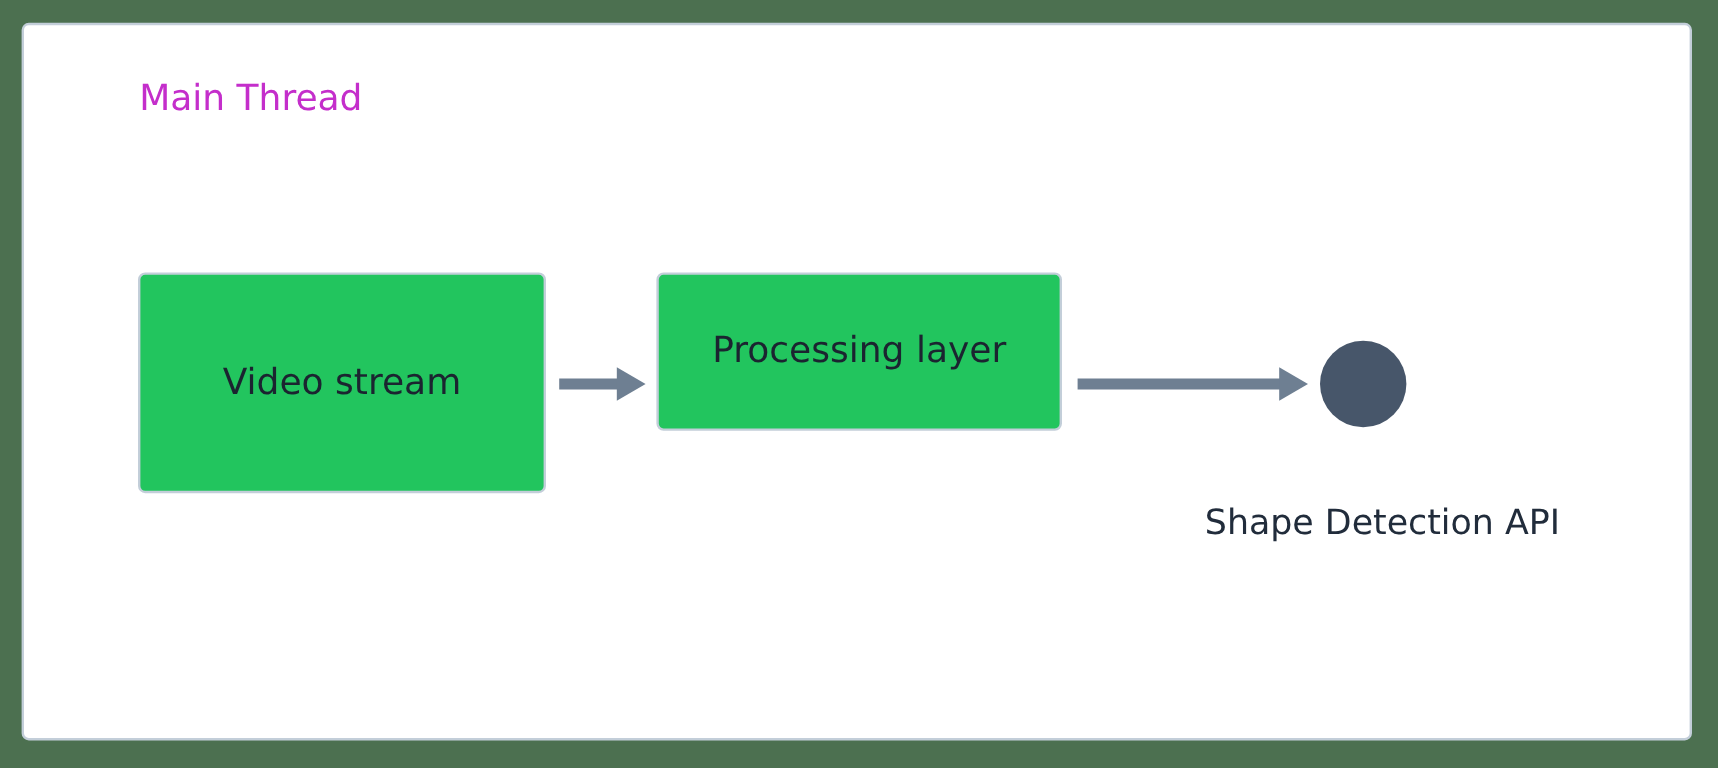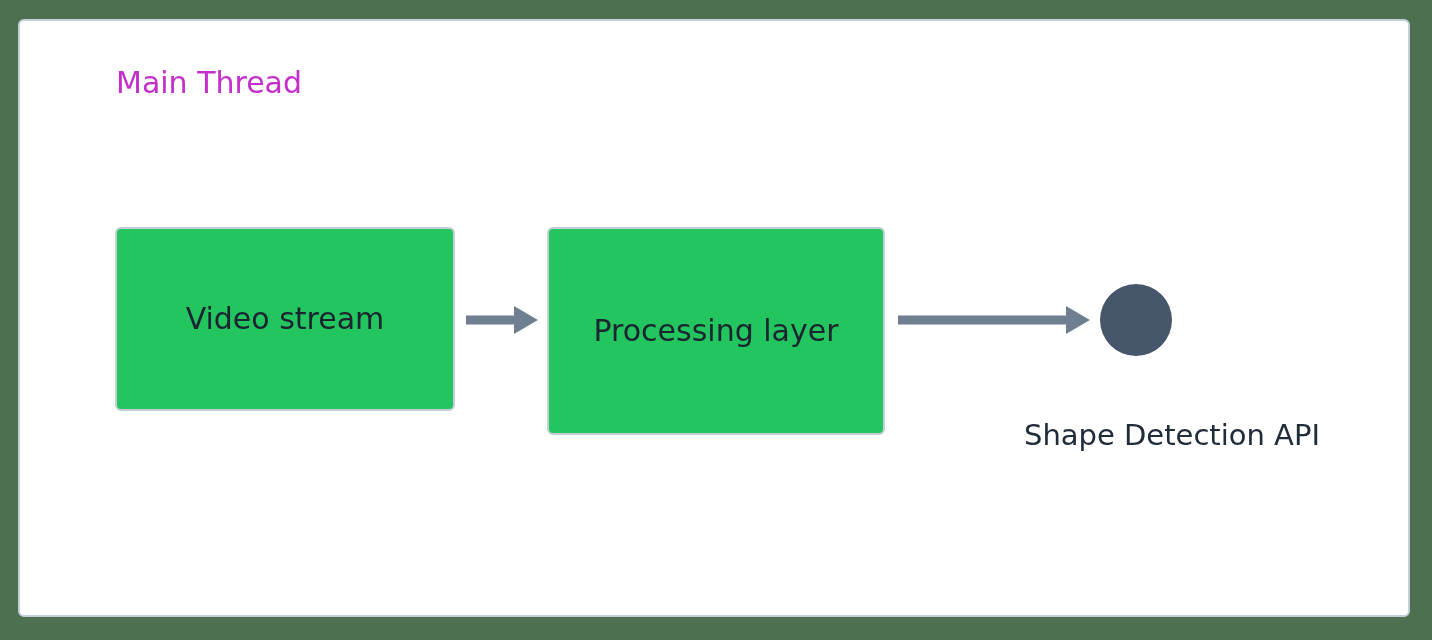--- a/index.html
+++ b/index.html
@@ -65,40 +65,40 @@
     left: 115px;
     top: 227px;
     width: 340px;
     height: 184px;
   }
 
   #node-processing {
     left: 547px;
     top: 227px;
     width: 338px;
-    height: 208px;
+    height: 132px;
   }
 
   
   .circle-node {
     position: absolute;
     left: 1100px;
     top: 284px;
     width: 72px;
     height: 72px;
     border-radius: 50%;
     background: #47566a;
   }
 
   .circle-caption {
     position: absolute;
     left: 1004px;
     top: 416px;
     width: 316px;
-    text-align: right;
+    text-align: left;
     font-size: 29px;
     line-height: 38px;
     color: #212c3b;
     white-space: nowrap;
   }
 
   
   .arrow-svg {
     position: absolute;
     overflow: visible;

